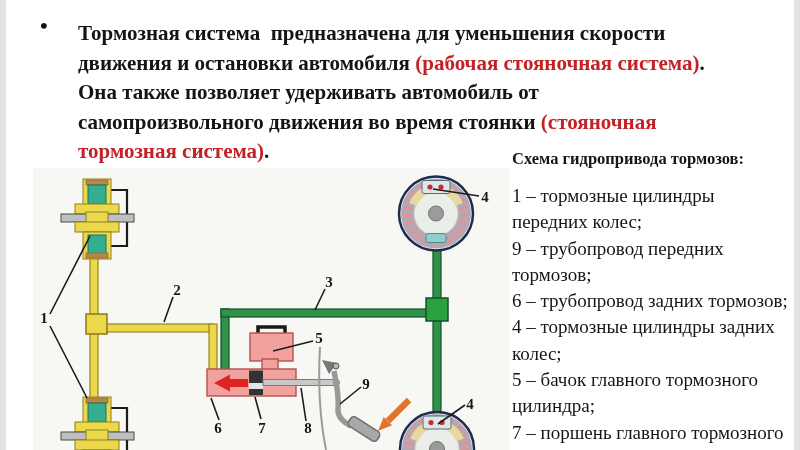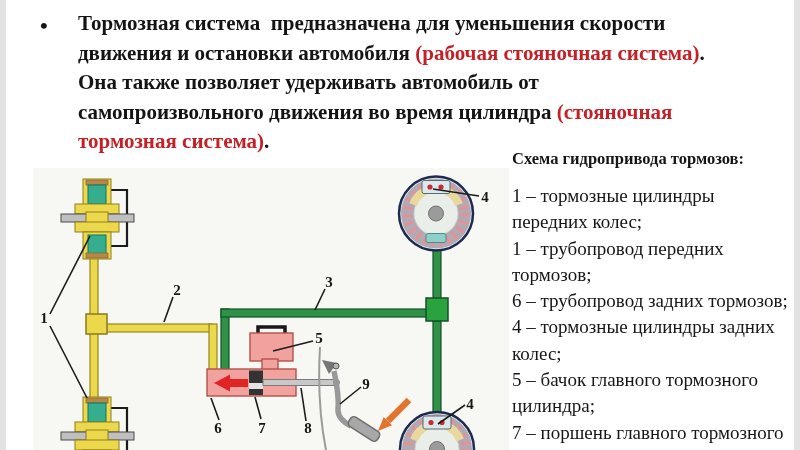--- a/index.html
+++ b/index.html
@@ -2,21 +2,21 @@
 <html style="--accent-red: #c42127; --pipe-yellow: #ecd84b; --pipe-green: #2f9247; --junction-green: #2aa33e; --brake-pink: #f2a29e; --arrow-red: #e02424; --arrow-orange: #e0752f; --wheel-teal: #35ae90;"><head>
 <meta charset="utf-8">
 <style>
   html,body{margin:0;padding:0;background:#fff;}
   .slide{position:relative;width:800px;height:450px;background:#ffffff;overflow:hidden;
          font-family:"Liberation Serif","DejaVu Serif",serif;}
   .edge{position:absolute;top:0;bottom:0;width:6px;background:#e2e2e2;}
   .edge.left{left:0;}
   .edge.right{right:0;}
   .bullet{position:absolute;left:40px;top:13px;font-size:22px;font-weight:bold;color:#141414;}
-  .intro{position:absolute;left:78px;top:9px;}
+  .intro{position:absolute;left:78px;top:19px;}
   .intro-line{font-size:21px;font-weight:bold;line-height:29.5px;color:#141414;white-space:pre;}
   .intro-line .red{color:var(--accent-red,#c42127);}
   .legend{position:absolute;left:512px;top:148px;width:288px;color:#161616;}
   .legend-title{font-size:16.5px;font-weight:bold;line-height:22px;margin-bottom:16px;}
   .legend-line{font-size:19px;line-height:20.3px;white-space:pre;margin-top:6px;}
   svg.diagram{position:absolute;left:20px;top:165px;}
   .py{fill:var(--pipe-yellow,#ecd84b);stroke:#96861e;stroke-width:1.2;}
   .jy{fill:var(--pipe-yellow,#ecd84b);stroke:#8a7a1a;stroke-width:1.5;}
   .pg{fill:var(--pipe-green,#2f9247);stroke:#15502a;stroke-width:1.2;}
   .jg{fill:var(--junction-green,#2aa33e);stroke:#15502a;stroke-width:1.5;}
@@ -38,30 +38,30 @@
 
 <div class="slide">
   <div class="edge left"></div>
   <div class="edge right"></div>
 
   <span class="bullet">•</span>
   <div class="intro" id="intro-lines">
       <div class="intro-line"><span>Тормозная система  предназначена для уменьшения скорости</span></div>
       <div class="intro-line"><span>движения и остановки автомобиля </span><span class="red">(рабочая стояночная система)</span><span>.</span></div>
       <div class="intro-line"><span>Она также позволяет удерживать автомобиль от</span></div>
-      <div class="intro-line"><span>самопроизвольного движения во время цилиндра </span><span class="red">(стояночная</span></div>
+      <div class="intro-line"><span>самопроизвольного движения во время стоянки </span><span class="red">(стояночная</span></div>
       <div class="intro-line"><span class="red">тормозная система)</span><span>.</span></div>
     </div>
 
   <div class="legend">
     <div class="legend-title">Схема гидропривода тормозов:</div>
     <div id="legend-lines">
         <div class="legend-line">1 – тормозные цилиндры</div>
         <div class="legend-line">передних колес;</div>
-        <div class="legend-line">1 – трубопровод передних</div>
+        <div class="legend-line">9 – трубопровод передних</div>
         <div class="legend-line">тормозов;</div>
         <div class="legend-line">6 – трубопровод задних тормозов;</div>
         <div class="legend-line">4 – тормозные цилиндры задних</div>
         <div class="legend-line">колес;</div>
         <div class="legend-line">5 – бачок главного тормозного</div>
         <div class="legend-line">цилиндра;</div>
         <div class="legend-line">7 – поршень главного тормозного</div>
         <div class="legend-line">цилиндра;</div>
         <div class="legend-line">8 – шток;</div>
       </div>

